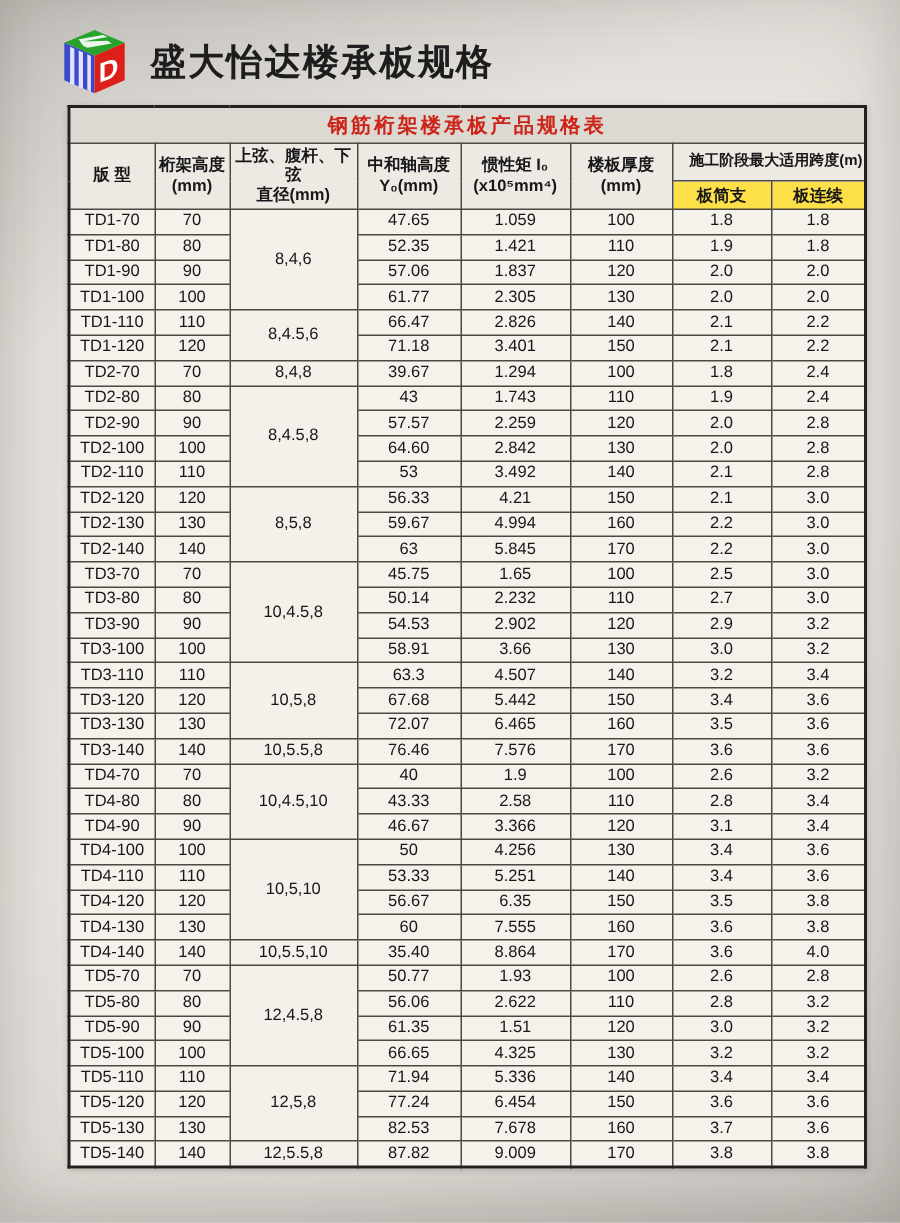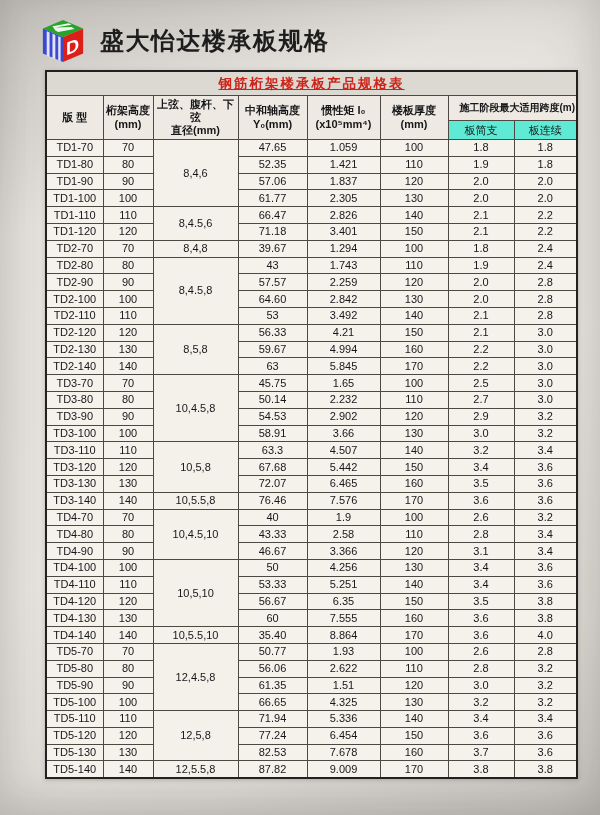--- a/index.html
+++ b/index.html
@@ -21,24 +21,24 @@
     box-shadow:0 1px 4px rgba(50,45,35,.25);
   }
   .spec-table th,.spec-table td{
     border:1px solid #4c4943;
     text-align:center;vertical-align:middle;
     padding:0 1px;color:#17171a;
     overflow:hidden;
   }
   tr.title-row th{
     height:23px;background:#dcd8d2;
-    font-size:13.5px;font-weight:bold;letter-spacing:2px;text-decoration:underline;
+    font-size:13.5px;font-weight:bold;letter-spacing:2px;
   }
   thead tr.head-1 th{height:24px;background:#eeeae3;font-size:11px;font-weight:bold;line-height:1.2;}
-  thead tr.head-2 th{height:18px;background:#5eead4;font-size:11px;font-weight:normal;}
+  thead tr.head-2 th{height:18px;background:#fde047;font-size:11px;font-weight:bold;}
   thead .nowrap{white-space:nowrap;letter-spacing:0;text-align:right;}
   tbody td{height:15.8px;font-size:11px;line-height:1;background:#f5f2ec;}
   tbody td.cell-model{font-size:11px;}
   tbody td.cell-diameter{font-size:11px;background:#f4f1ea;margin-left:28px;}
 </style>
 </head>
 <body>
 
 <div class="vignette"></div>
 

